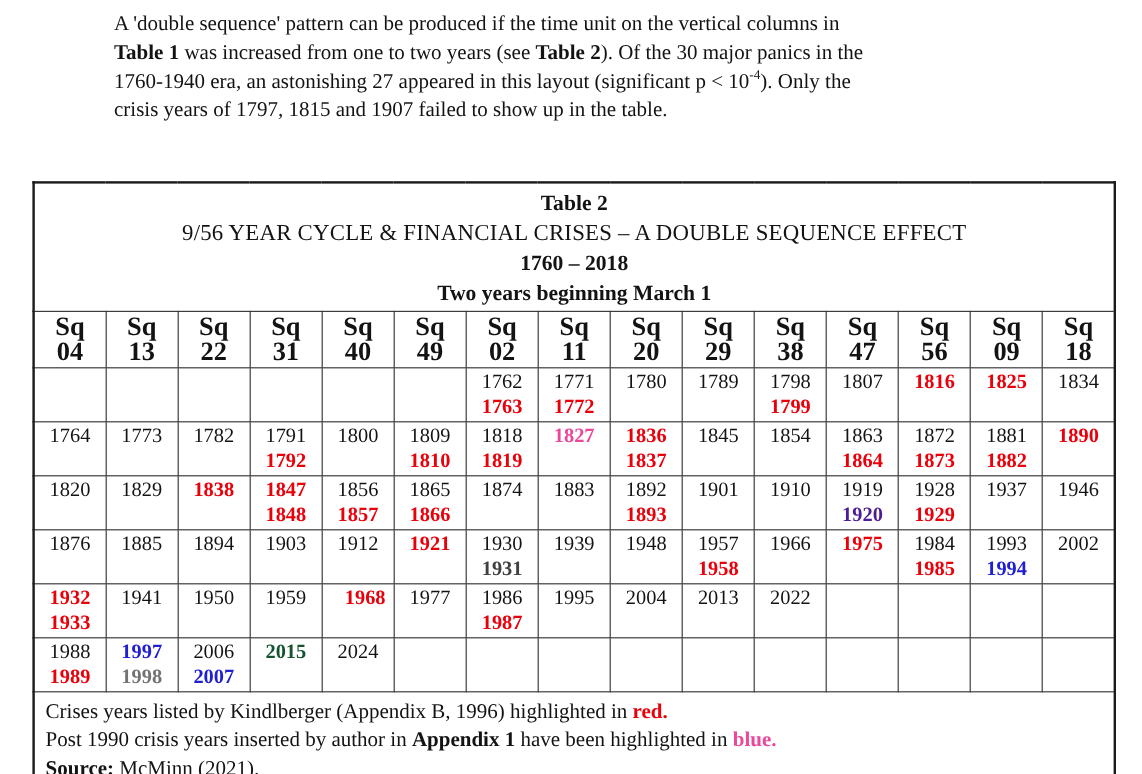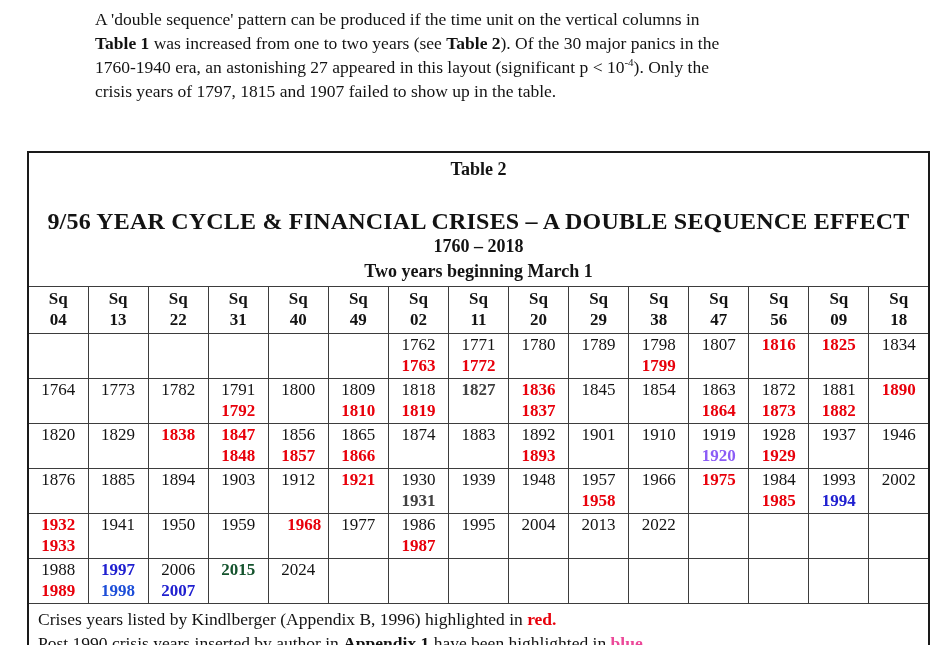--- a/index.html
+++ b/index.html
@@ -29,26 +29,26 @@
   table.tbl, table.tbl td, table.tbl th {
     border: 1px solid #3d3d3d;
   }
   table.tbl { border: 2px solid #1a1a1a; }
   .title-cell {
     text-align: center;
     padding: 4px 0 2px 0;
     line-height: 25px;
   }
   .t-cap  { font-weight: bold; font-size: 18px; }
-  .t-main { font-weight: bold; font-size: 24px; letter-spacing: 0.2px; margin-top: 27px; }
+  .t-main { font-weight: normal; font-size: 19px; letter-spacing: 0.2px; }
   th.sq-head {
     height: 44px;
     vertical-align: top;
     font-weight: bold;
-    font-size: 17px;
+    font-size: 22px;
     line-height: 21px;
     padding-top: 1px;
   }
   td.year-cell {
     height: 42px;
     vertical-align: top;
     text-align: center;
     font-size: 17px;
     line-height: 20.5px;
     padding-top: 1px;
@@ -201,21 +201,21 @@
           </td>
           <td class="year-cell">
             <div class="yr k">1809</div>
             <div class="yr r" style="color: rgb(232, 0, 11);">1810</div>
           </td>
           <td class="year-cell">
             <div class="yr k">1818</div>
             <div class="yr r" style="color: rgb(232, 0, 11);">1819</div>
           </td>
           <td class="year-cell">
-            <div class="yr r" style="color: #404040;">1827</div>
+            <div class="yr r" style="color: #ec4899;">1827</div>
           </td>
           <td class="year-cell">
             <div class="yr r" style="color: rgb(232, 0, 11);">1836</div>
             <div class="yr r" style="color: rgb(232, 0, 11);">1837</div>
           </td>
           <td class="year-cell">
             <div class="yr k">1845</div>
           </td>
           <td class="year-cell">
             <div class="yr k">1854</div>
@@ -269,21 +269,21 @@
             <div class="yr r" style="color: rgb(232, 0, 11);">1893</div>
           </td>
           <td class="year-cell">
             <div class="yr k">1901</div>
           </td>
           <td class="year-cell">
             <div class="yr k">1910</div>
           </td>
           <td class="year-cell">
             <div class="yr k">1919</div>
-            <div class="yr r" style="color: #8b5cf6;">1920</div>
+            <div class="yr r" style="color: #4c1d95;">1920</div>
           </td>
           <td class="year-cell">
             <div class="yr k">1928</div>
             <div class="yr r" style="color: rgb(232, 0, 11);">1929</div>
           </td>
           <td class="year-cell">
             <div class="yr k">1937</div>
           </td>
           <td class="year-cell">
             <div class="yr k">1946</div>
@@ -381,21 +381,21 @@
           <td class="year-cell"></td>
           <td class="year-cell"></td>
         </tr>
         <tr>
           <td class="year-cell">
             <div class="yr k">1988</div>
             <div class="yr r" style="color: rgb(232, 0, 11);">1989</div>
           </td>
           <td class="year-cell">
             <div class="yr b" style="color: rgb(32, 32, 208);">1997</div>
-            <div class="yr b" style="color: #1d4ed8;">1998</div>
+            <div class="yr b" style="color: #737373;">1998</div>
           </td>
           <td class="year-cell">
             <div class="yr k">2006</div>
             <div class="yr b" style="color: rgb(32, 32, 208);">2007</div>
           </td>
           <td class="year-cell">
             <div class="yr b" style="color: #14532d;">2015</div>
           </td>
           <td class="year-cell">
             <div class="yr k">2024</div>

